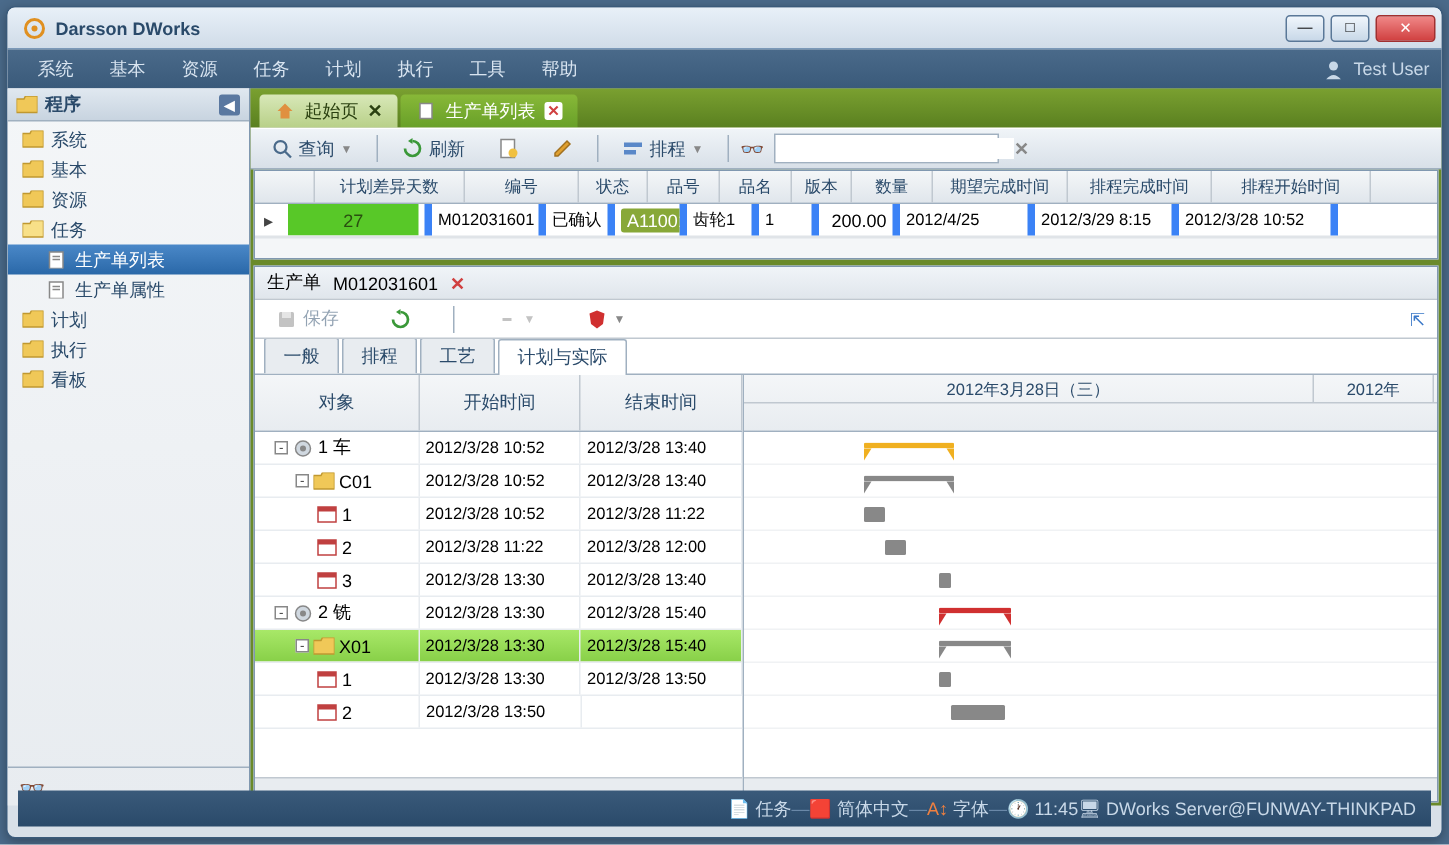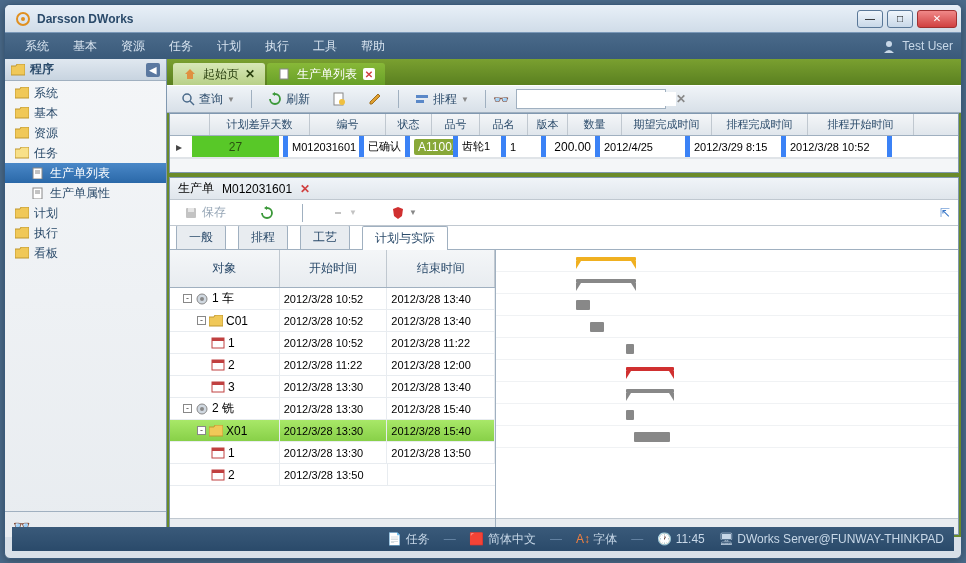--- a/index.html
+++ b/index.html
@@ -60,21 +60,21 @@
 .badge-green { background: #58c828; color: #2a5010; display: inline-flex; align-items: center; justify-content: center; width: 100%; height: 100%; }
 .badge-olive { background: #88a838; color: #fff; padding: 1px 4px; border-radius: 2px; }
 
 
 .detail { flex: 1; background: #fff; margin: 4px 2px 2px 2px; border: 1px solid #8098b0; display: flex; flex-direction: column; overflow: hidden; }
 .detail-head { height: 22px; background: linear-gradient(#f0f4f8, #e0e6ec); display: flex; align-items: center; padding: 5px 8px; gap: 8px; border-bottom: 1px solid #c0c8d0; }
 .detail-head .close-doc { color: #d04040; font-weight: bold; cursor: pointer; }
 .detail-tb { height: 26px; display: flex; align-items: center; padding: 0 6px; gap: 18px; border-bottom: 1px solid #c0c8d0; position: relative; }
 .popout { position: absolute; right: 8px; color: #3a78c8; cursor: pointer; }
 .subtabs { height: 24px; display: flex; align-items: flex-end; padding: 0 6px; border-bottom: 1px solid #a0b0c0; gap: 0; }
-.subtab { padding: 3px 12px; border: 1px solid #a0b0c0; border-bottom: none; background: #e8ecf0; cursor: pointer; margin-right: 12px; color: #2a4a6a; border-radius: 2px 2px 0 0; }
+.subtab { padding: 3px 12px; border: 1px solid #a0b0c0; border-bottom: none; background: #e8ecf0; cursor: pointer; margin-right: 2px; color: #2a4a6a; border-radius: 2px 2px 0 0; }
 .subtab.active { background: #fff; position: relative; top: 1px; }
 
 .detail-body { flex: 1; display: flex; overflow: hidden; }
 
 
 .task-grid { width: 326px; border-right: 1px solid #a0b0c0; display: flex; flex-direction: column; overflow: hidden; }
 .task-head { display: flex; height: 38px; background: linear-gradient(#f4f6f8, #e8ecf0); border-bottom: 1px solid #a0b0c0; }
 .th { display: flex; align-items: center; justify-content: center; border-right: 1px solid #c0c8d0; color: #2a4a6a; }
 .task-rows { flex: 1; overflow: auto; }
 .task-row { display: flex; height: 22px; border-bottom: 1px solid #e8ecf0; align-items: center; }
@@ -92,21 +92,21 @@
 .gantt-body { flex: 1; position: relative; overflow: hidden; background: #fff; }
 .grow { height: 22px; border-bottom: 1px solid #f0f2f4; position: relative; }
 .gbar { position: absolute; height: 10px; top: 6px; border-radius: 1px; }
 .gbar.sum { height: 8px; top: 7px; }
 .gbar.sum::before, .gbar.sum::after { content: ''; position: absolute; top: 0; width: 0; height: 0; border-top: 8px solid currentColor; }
 .gbar.sum::before { left: 0; border-right: 5px solid transparent; }
 .gbar.sum::after { right: 0; border-left: 5px solid transparent; }
 .scroll-h { height: 16px; background: #e8ecf0; border-top: 1px solid #c0c8d0; }
 
 
-.statusbar { height: 24px; background: linear-gradient(#3a5a7a, #2a4a6a); display: flex; align-items: center; justify-content: flex-end; padding: 0 10px; gap: 14px; color: #c8d8e8; font-size: 11px; position: absolute; bottom: 7px; left: 7px; right: 7px; }
+.statusbar { height: 24px; background: linear-gradient(#3a5a7a, #2a4a6a); display: flex; align-items: center; justify-content: flex-end; padding: 0 10px; color: #c8d8e8; font-size: 11px; position: absolute; bottom: 7px; left: 7px; right: 7px; }
 .statusbar .sep { color: #6a88a8; }
 
 
 .window { border: 1px solid #3a5a7a; border-radius: 6px; overflow: hidden; margin: 4px; box-shadow: 0 2px 8px rgba(0,0,0,0.3); background: #d8e0e8; height: 555px; position: relative; }
 
 svg { display: block; }
 </style>
 </head>
 <body>
 
@@ -485,20 +485,26 @@
                       <rect x="1" y="1" width="12" height="3" fill="#c04040"></rect>
                     </svg>
                     <span>2</span>
                   </div>
                   <div class="tc" style="width:108px">2012/3/28 13:50</div>
                 </div>
               </div>
             <div class="scroll-h"></div>
           </div>
           <div class="gantt">
+            <div class="gantt-head">
+              <div class="d1">
+                <div class="dcell" style="width:380px">2012年3月28日（三）</div>
+                <div class="dcell" style="width:80px">2012年</div>
+              </div>
+            </div>
             <div class="gantt-body" id="gantt-body">
                 <div class="grow">
                   <div class="gbar sum" style="left: 80px; width: 60px; background: transparent; color: rgb(240, 176, 32); border-top: 4px solid rgb(240, 176, 32); height: 4px;"></div>
                 </div>
                 <div class="grow">
                   <div class="gbar sum" style="left: 80px; width: 60px; background: transparent; color: rgb(136, 136, 136); border-top: 4px solid rgb(136, 136, 136); height: 4px;"></div>
                 </div>
                 <div class="grow">
                   <div class="gbar" style="left: 80px; width: 14px; background: rgb(136, 136, 136); color: rgb(136, 136, 136);"></div>
                 </div>

